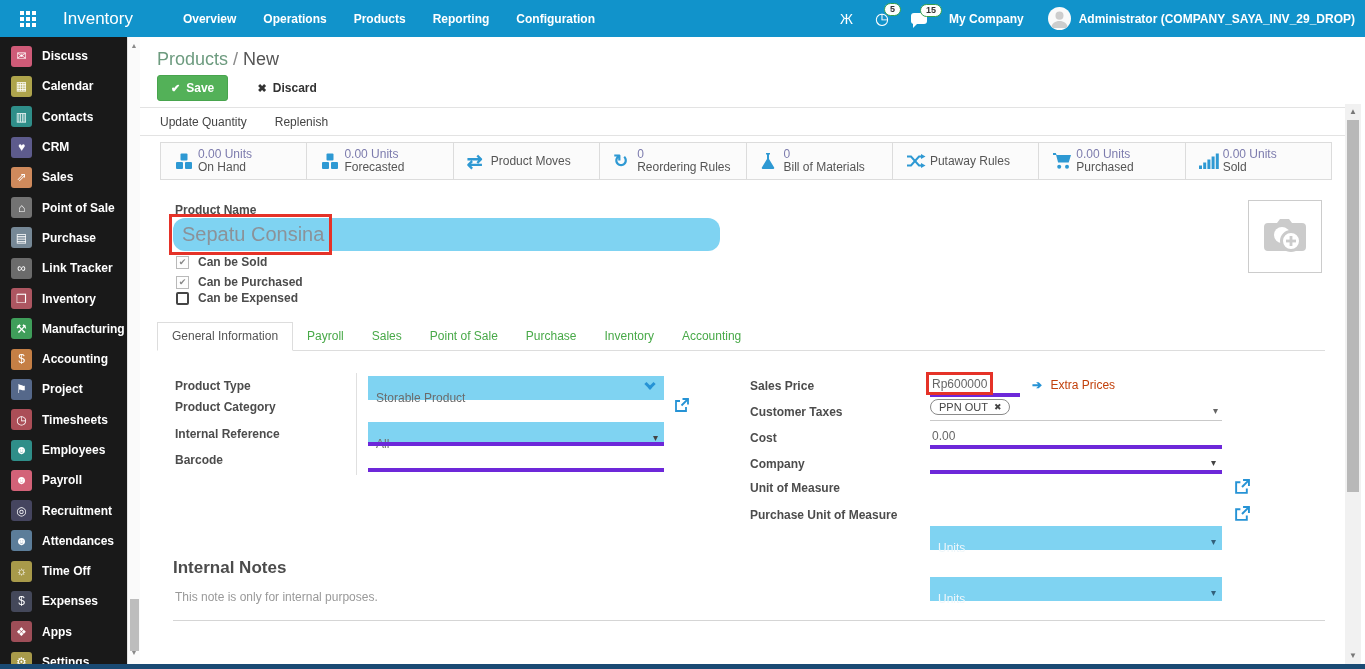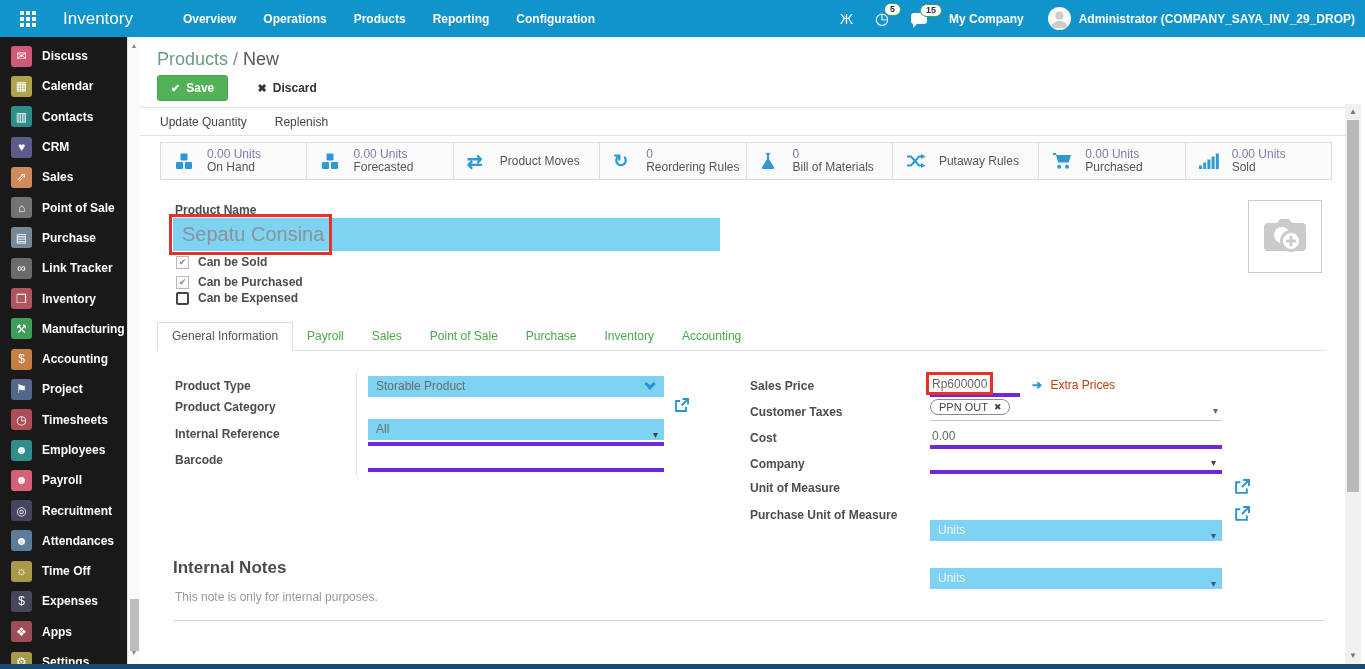--- a/index.html
+++ b/index.html
@@ -45,42 +45,42 @@
   .btn-discard { color:#333; font-weight:bold; font-size:12px; cursor:pointer; display:inline-flex; align-items:center; margin-left:26px; }
   .btn-discard .x { margin-right:6px; font-size:11px; }
 
   .hdr-row { position:absolute; left:0; right:0; top:70px; height:29px; border-top:1px solid #e3e3e3; border-bottom:1px solid #e3e3e3; background:#fff; display:flex; align-items:center; }
   .hdr-btn { margin-left:20px; color:#444; cursor:pointer; font-size:12px; }
 
   .stat-row { position:absolute; left:20px; top:105px; width:1172px; height:38px; display:flex; border:1px solid #dcdcdc; background:#fbfbfb; }
   .stat { flex:1; display:flex; align-items:center; padding-left:13px; border-left:1px solid #dcdcdc; cursor:pointer; overflow:hidden; }
   .stat:first-child { border-left:none; }
   .stat-ico { width:24px; flex-shrink:0; color:#2e99d3; font-size:19px; font-weight:bold; display:flex; align-items:center; }
-  .stat-txt { margin-left:9px; line-height:13px; }
+  .stat-txt { margin-left:0; line-height:13px; }
   .stat-val { display:block; color:#7c7bad; font-size:12px; }
   .stat-val:empty { display:none; }
   .stat-lbl { display:block; color:#555; font-size:12px; }
 
   .fld-label { font-weight:bold; color:#4c4c4c; font-size:12px; white-space:nowrap; }
-  .name-input { background:#7fd3f2; height:33px; display:flex; align-items:center; padding-left:9px; font-size:20px; color:#8b9299; cursor:text; }
+  .name-input { background:#7fd3f2; height:33px; display:flex; align-items:center; padding-left:9px; font-size:20px; color:#8b9299; cursor:text;border-radius:12px; }
   .red-box { border:3px solid #e53228; z-index:15; pointer-events:none; }
 
   .cb-row { display:flex; align-items:center; }
   .cb { width:13px; height:13px; border:1px solid #b9b9b9; background:#fdfdfd; color:#8a8a8a; font-size:9px; display:inline-flex; align-items:center; justify-content:center; cursor:pointer; }
   .cb.empty { border:2px solid #444; border-radius:2px; }
   .cb-lbl { margin-left:9px; font-weight:bold; color:#4c4c4c; }
 
   .img-ph { border:1px solid #ccc; display:flex; align-items:center; justify-content:center; cursor:pointer; background:#fff; }
 
   .tabbar { position:absolute; left:17px; top:287px; width:1168px; height:27px; border-bottom:1px solid #ddd; display:flex; align-items:flex-end; }
   .tab { padding:6px 14px 7px; font-size:12px; color:#48a948; cursor:pointer; white-space:nowrap; }
   .tab.active { color:#555; background:#fff; border:1px solid #ddd; border-bottom:1px solid #fff; margin-bottom:-1px; }
 
   .inp-line { border-bottom:4px solid #6d28d9; height:21px; font-size:12px; color:#666; padding:1px 2px; cursor:text; }
-  .sel-hl { background:#7fd3f2; height:21px; line-height:21px; padding:0 8px; font-size:12px; color:#6b6b6b; position:relative; cursor:pointer; }
+  .sel-hl { background:#7fd3f2; height:21px; line-height:21px; padding:12px 8px; font-size:12px; color:#6b6b6b; position:relative; cursor:pointer; }
   .sel-hl.light { color:#eef6fa; }
   .chev { position:absolute; right:10px; top:4px; width:8px; height:8px; border-right:3px solid #2693d5; border-bottom:3px solid #2693d5; transform:rotate(45deg); }
   .caret { position:absolute; right:6px; top:0; color:#444; font-size:10px; }
   .caret.out { position:absolute; color:#555; font-size:10px; }
   .pill { display:inline-flex; align-items:center; border:1px solid #8a8a8a; border-radius:10px; padding:1px 8px; font-size:11px; color:#444; background:#fff; }
   .pill .px { margin-left:6px; font-size:9px; cursor:pointer; }
   .ext { cursor:pointer; display:inline-block; }
   .vline { width:1px; background:#e0e0e0; }
 
   .notes-title { font-size:17px; font-weight:bold; color:#4c4c4c; }

